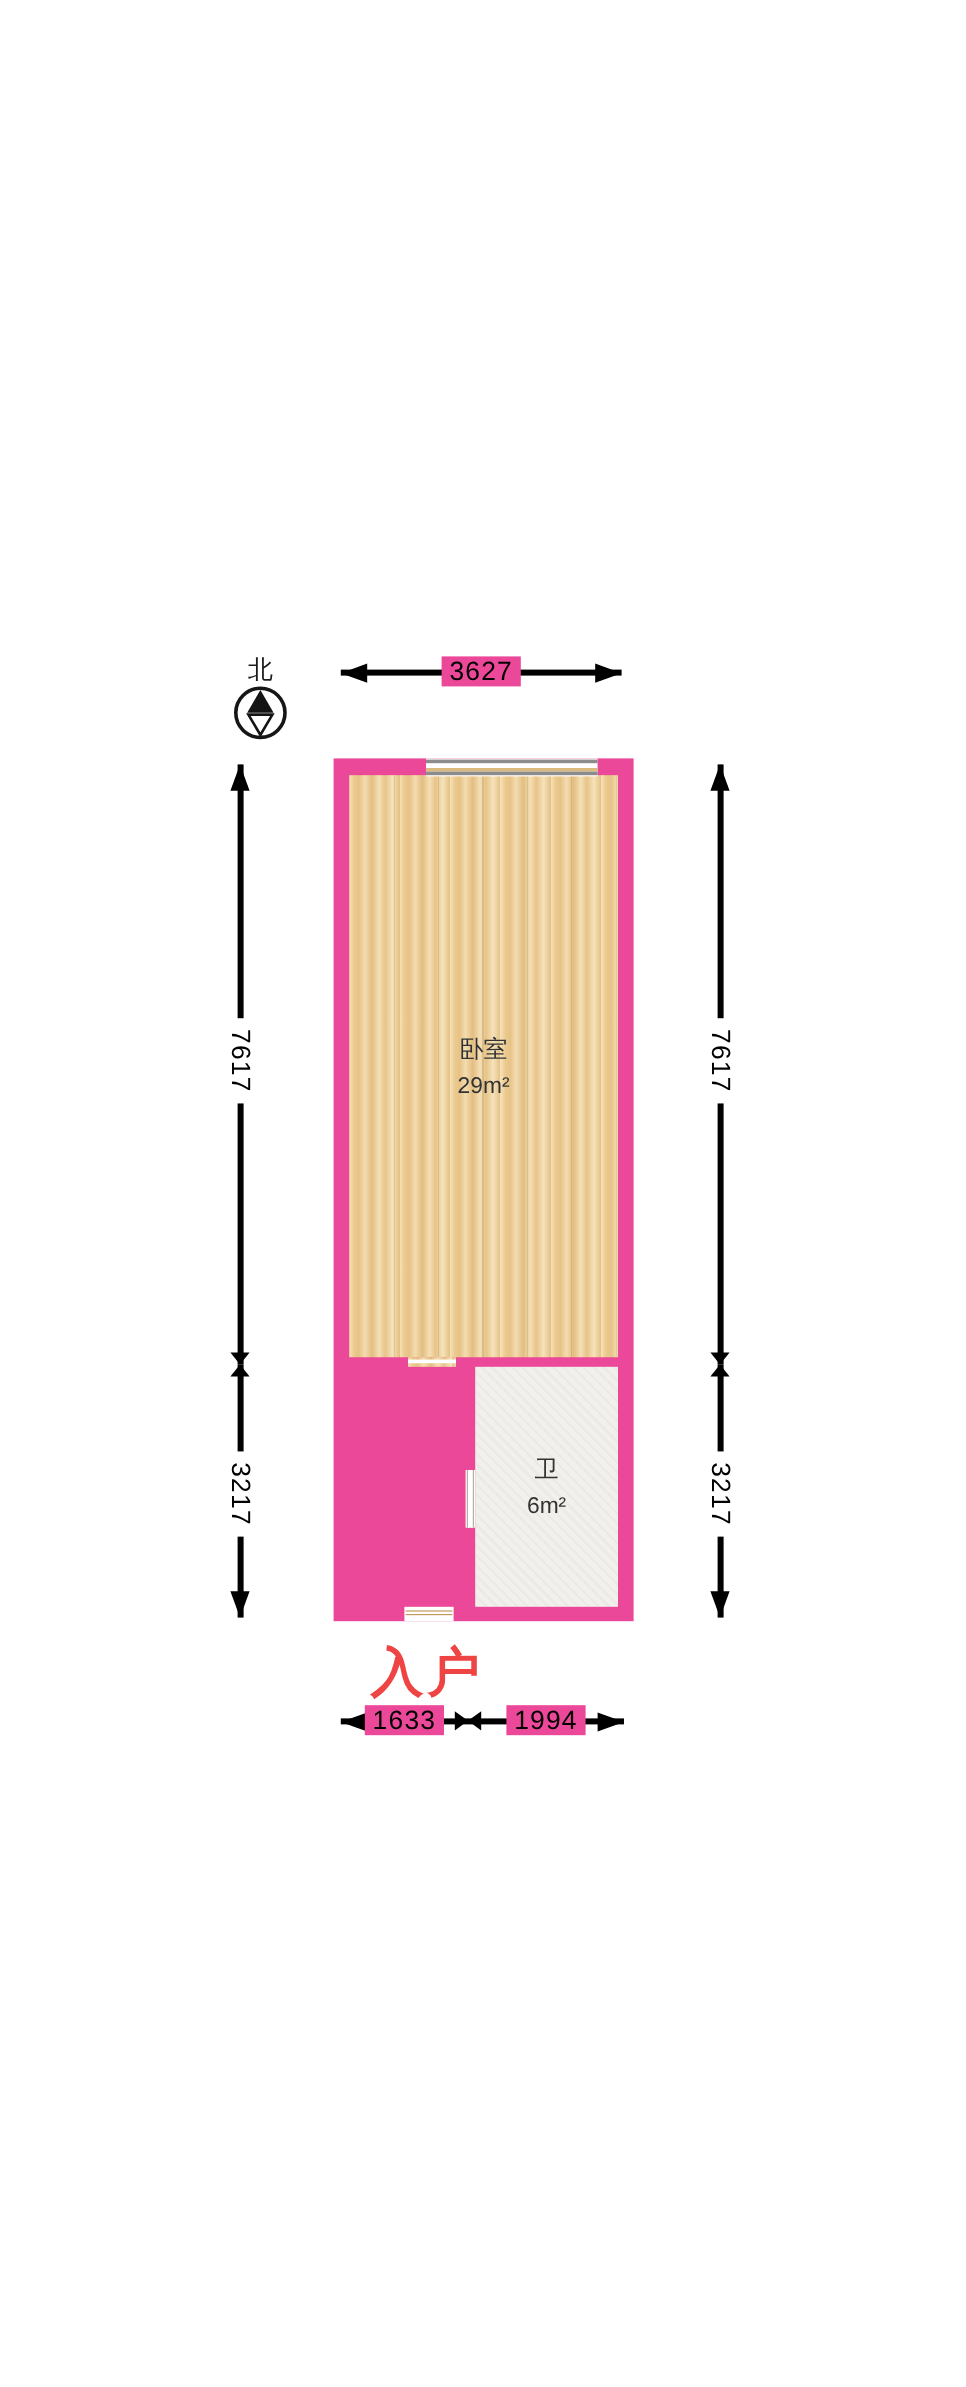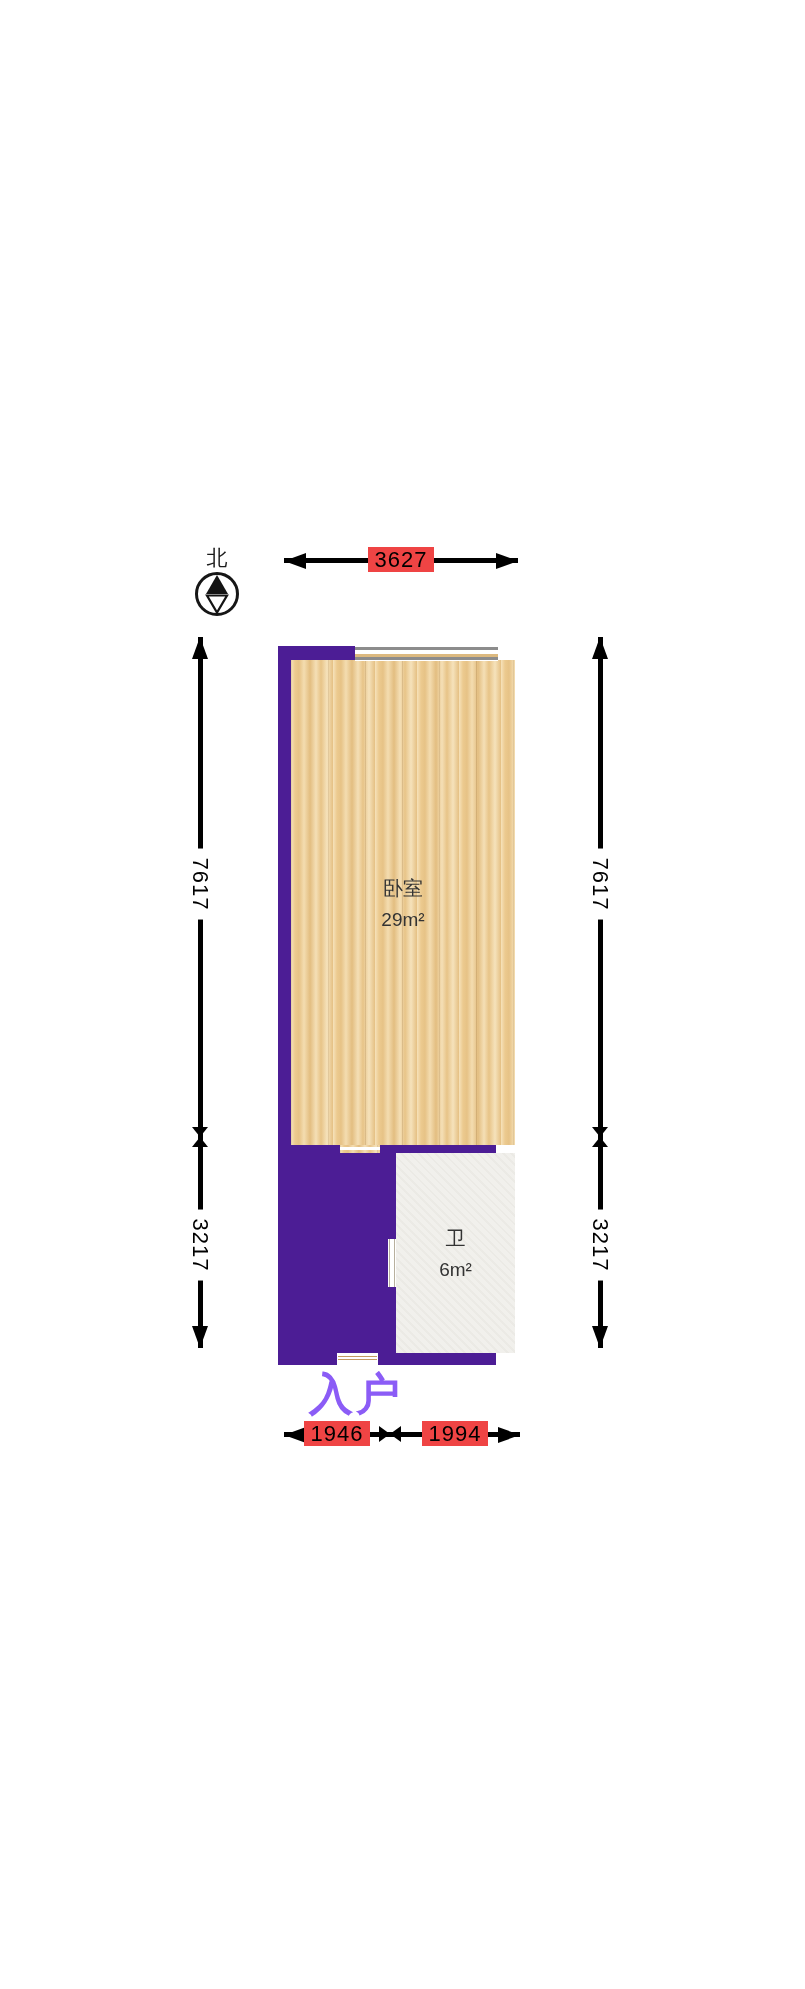--- a/index.html
+++ b/index.html
@@ -23,42 +23,42 @@
   .arr { position:absolute; width:0; height:0; }
   .a-left  { border-top:8px solid transparent; border-bottom:8px solid transparent; border-right:22px solid #000; left:0; top:5px; }
   .a-right { border-top:8px solid transparent; border-bottom:8px solid transparent; border-left:22px solid #000; right:0; top:5px; }
   .a-up    { border-left:8px solid transparent; border-right:8px solid transparent; border-bottom:22px solid #000; top:0; left:0; }
   .a-down  { border-left:8px solid transparent; border-right:8px solid transparent; border-top:22px solid #000; bottom:0; left:0; }
   .bt-down { border-left:8px solid transparent; border-right:8px solid transparent; border-top:10px solid #000; bottom:0; left:0; }
   .bt-up   { border-left:8px solid transparent; border-right:8px solid transparent; border-bottom:10px solid #000; top:0; left:0; }
   .bt-apex-r { border-top:8px solid transparent; border-bottom:8px solid transparent; border-left:11px solid #000; right:0; top:4px; }
   .bt-apex-l { border-top:8px solid transparent; border-bottom:8px solid transparent; border-right:11px solid #000; left:0; top:4px; }
   .dlab-h { position:absolute; left:0; right:0; top:0; height:24px; line-height:24px; text-align:center; }
-  .dlab-h span { background:#ef4444; padding:0 7px; font-size:22px; letter-spacing:1px; color:#000; }
+  .dlab-h span { background:#ec4899; padding:0 7px; font-size:22px; letter-spacing:1px; color:#000; }
   .dlab-v { position:absolute; transform:translate(-50%,-50%) rotate(90deg); background:#fff;
     padding:1px 9px; font-size:22px; letter-spacing:1px; color:#000; white-space:nowrap; }
 
   #dim-top   { left:284px; top:548px; width:234px; height:24px; }
   #dim-left-1  { left:192px; top:637px;  width:16px; height:500px; }
   #dim-left-2  { left:192px; top:1137px; width:16px; height:211px; }
   #dim-right-1 { left:592px; top:637px;  width:16px; height:500px; }
   #dim-right-2 { left:592px; top:1137px; width:16px; height:211px; }
   #lbl-left-upper  { left:200px; top:884px; }
   #lbl-left-lower  { left:200px; top:1245px; }
   #lbl-right-upper { left:600px; top:884px; }
   #lbl-right-lower { left:600px; top:1245px; }
   #dim-bot-1 { left:284px; top:1422px; width:106px; height:24px; }
   #dim-bot-2 { left:390px; top:1422px; width:130px; height:24px; }
 
   
   #entry-label { position:absolute; left:356px; top:1394px; transform:translate(-50%,-50%);
-    font-size:44px; font-weight:900; letter-spacing:3px; color:#8b5cf6; white-space:nowrap; }
-
-  
-  #plan { position:absolute; left:278px; top:646px; width:218px; height:719px; background:#4c1d95; }
+    font-size:44px; font-weight:900; letter-spacing:3px; color:#ef4444; white-space:nowrap; }
+
+  
+  #plan { position:absolute; left:278px; top:632px; width:250px; height:719px; background:#ec4899; }
   .room { position:absolute; }
   .wood {
     background-color:#ecca8f;
     background-image:
       repeating-linear-gradient(90deg,
         rgba(255,246,222,0.55) 0px, rgba(255,246,222,0) 4px,
         rgba(190,140,70,0.12) 8px, rgba(255,248,226,0.40) 13px,
         rgba(190,140,70,0.20) 19px, rgba(255,249,229,0.45) 25px,
         rgba(190,140,70,0.10) 30px, rgba(255,250,231,0.50) 36px,
         rgba(190,140,70,0.16) 42px),
@@ -181,21 +181,21 @@
       <div class="threshold"></div>
     </div>
   </div>
 
   <div id="entry-label">入户</div>
 
   <div class="dim" id="dim-bot-1">
     <div class="hline"></div>
     <div class="arr a-left"></div>
     <div class="arr bt-apex-r"></div>
-    <div class="dlab-h"><span>1946</span></div>
+    <div class="dlab-h"><span>1633</span></div>
   </div>
   <div class="dim" id="dim-bot-2">
     <div class="hline"></div>
     <div class="arr bt-apex-l"></div>
     <div class="arr a-right"></div>
     <div class="dlab-h"><span>1994</span></div>
   </div>
 
 </div>
 

